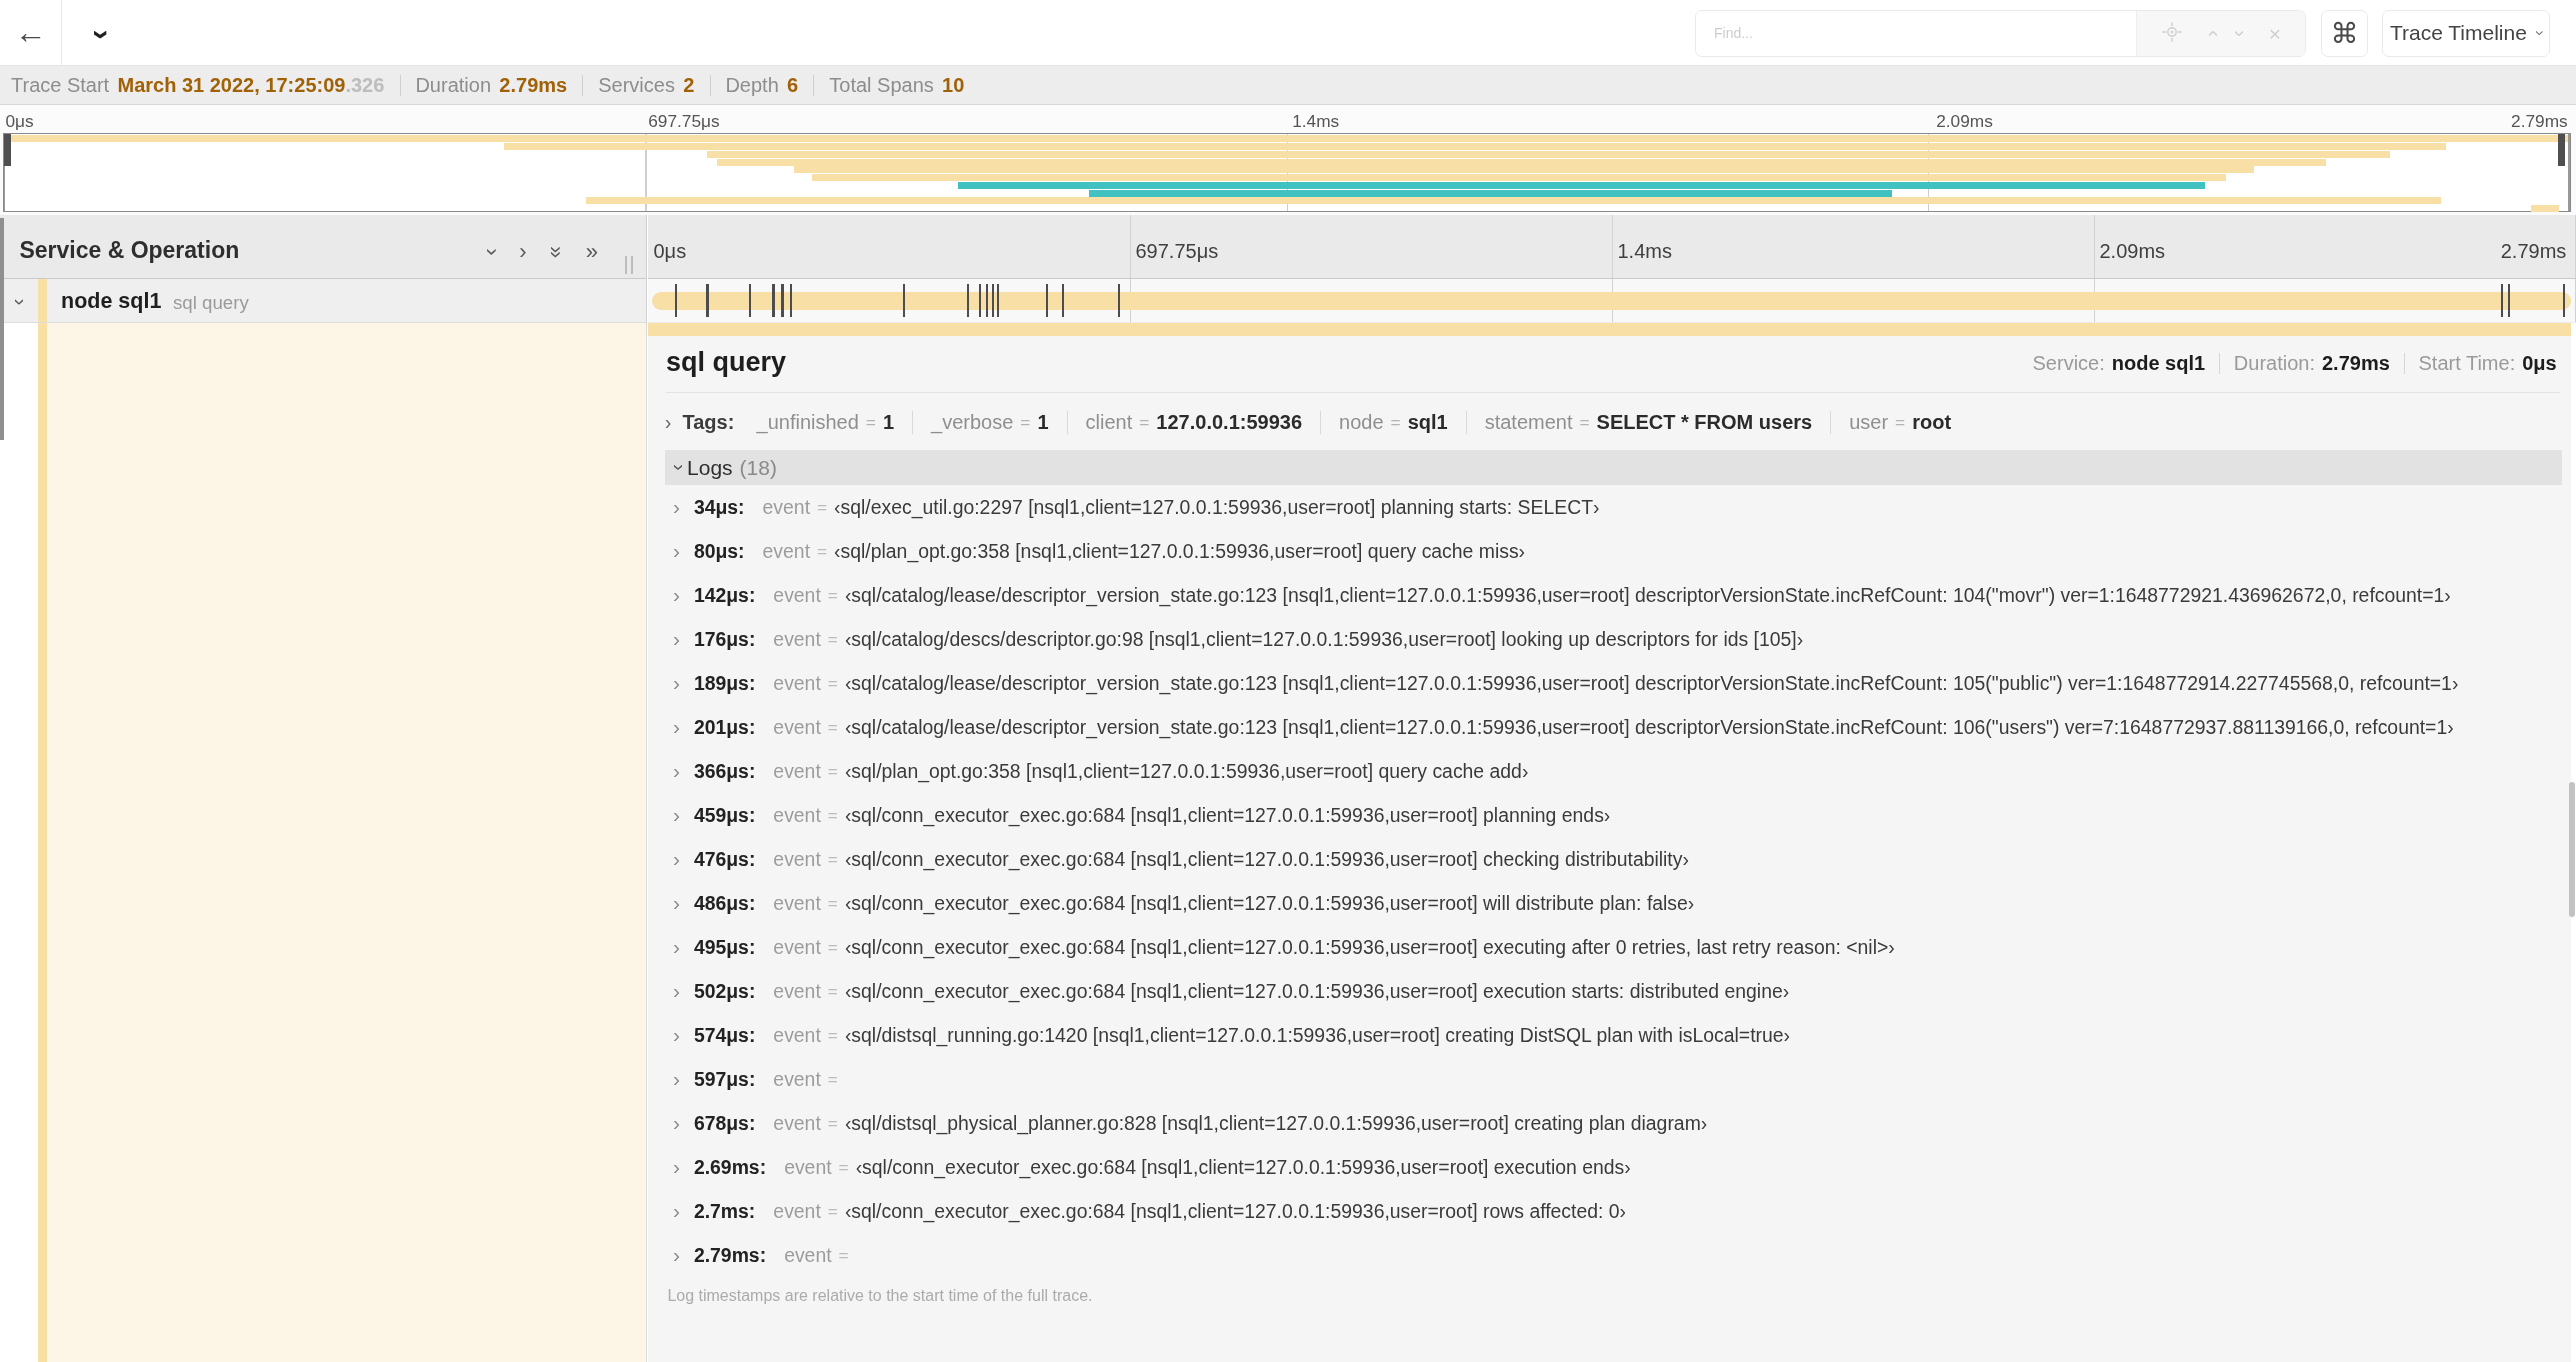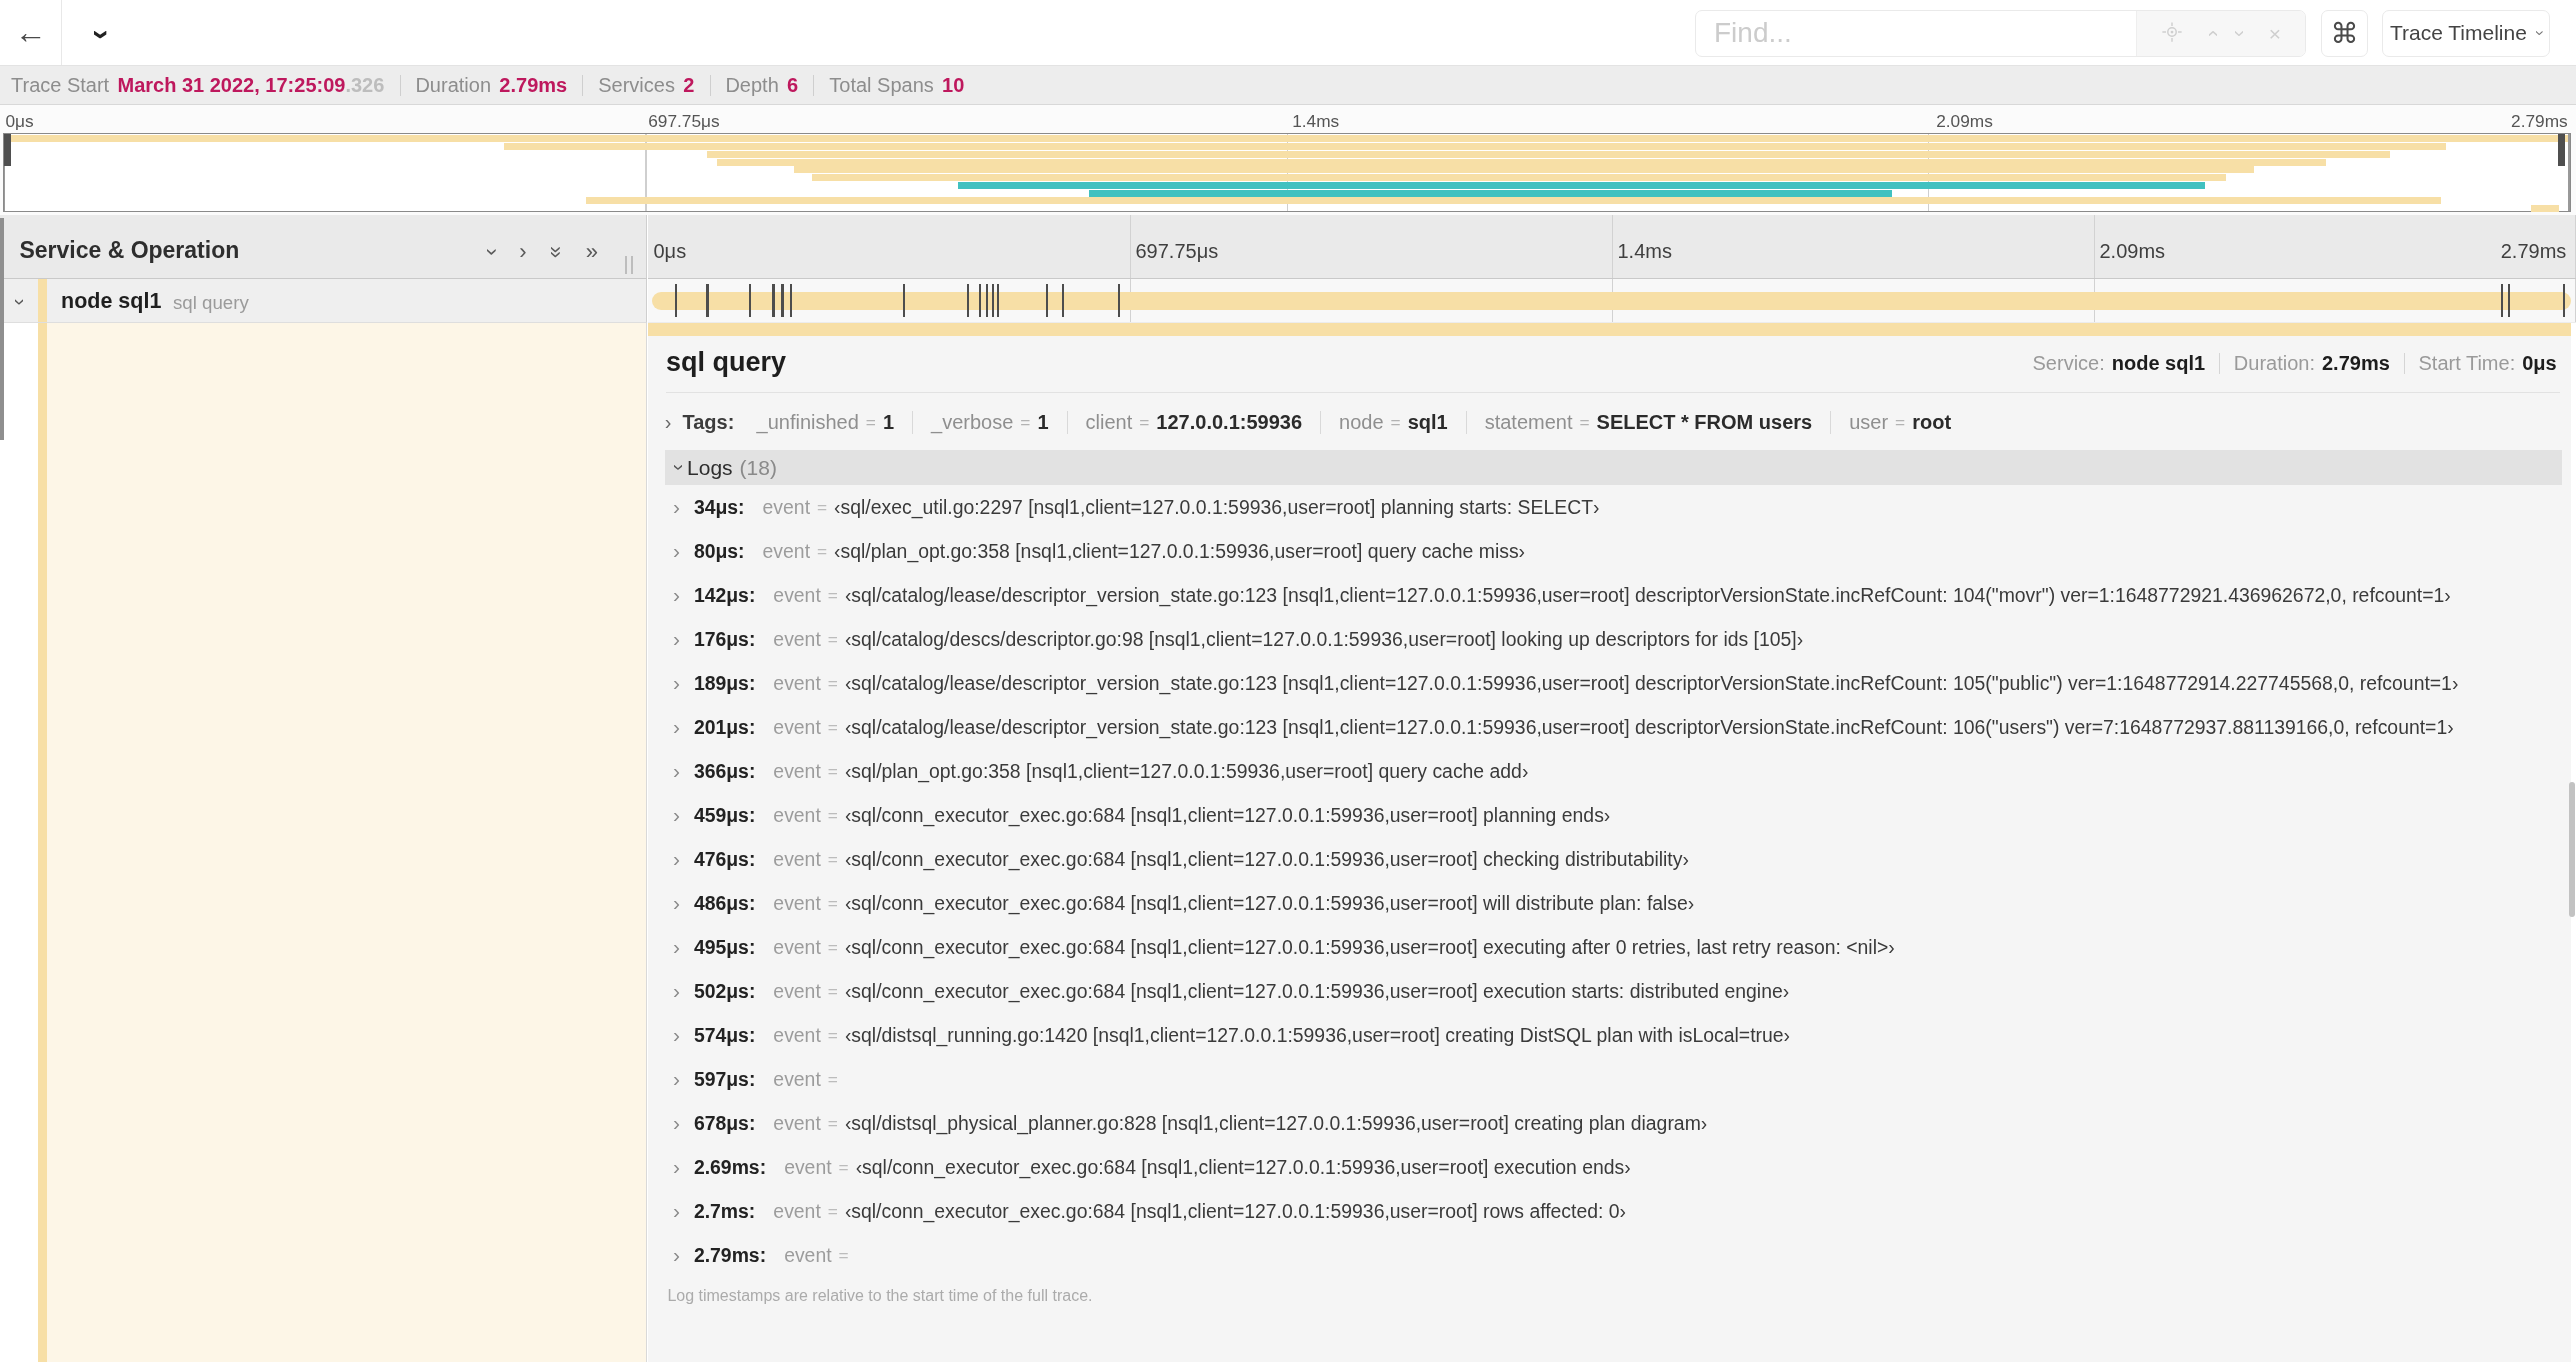--- a/index.html
+++ b/index.html
@@ -6,36 +6,36 @@
   html,body { width:2576px; height:1363px; background:#fff; font-family:"Liberation Sans", sans-serif; }
   .page { position:relative; width:2576px; height:1363px; overflow:hidden; background:#fff; }
 
   
   .topbar { position:absolute; left:0; top:0; width:100%; height:66px; background:#fff; border-bottom:0.7px solid #e3e3e3; }
   .back-btn { position:absolute; left:0; top:0; width:62px; height:65px; background:#fff; border:none; border-right:0.7px solid #e8e8e8; font-size:32px; color:#4a4a4a; cursor:pointer; }
   .title-chev { position:absolute; left:97px; top:16.6px; font-size:30.5px; font-weight:700; color:#222; display:inline-block; transform:rotate(90deg); transform-origin:center; }
   .page-title { position:absolute; left:140px; top:12.5px; font-size:31px; font-weight:700; color:#161616; white-space:nowrap; }
   .trace-id { font-weight:400; color:#c3c3c3; font-size:28px; margin-left:14px; }
   .find-group { position:absolute; left:1695px; top:9.7px; width:611px; height:47px; border:1.4px solid #eaeaea; border-radius:7px; background:#fff; display:flex; overflow:hidden; }
-  .find-input { flex:1; border:none; outline:none; font-size:28px; color:#444; padding:0 18px; background:transparent; font-family:"Liberation Sans", sans-serif; }
+  .find-input { flex:1; border:none; outline:none; font-size:14px; color:#444; padding:0 18px; background:transparent; font-family:"Liberation Sans", sans-serif; }
   .find-input::placeholder { color:#ccc; }
   .find-icons { width:169px; background:#f7f7f7; border-left:1.4px solid #eee; display:flex; align-items:center; justify-content:space-evenly; }
   .find-icons .fi { color:#cfcfcf; font-size:21px; line-height:1; cursor:pointer; }
   .chev { display:inline-block; line-height:1; }
   .chev.down { transform:rotate(90deg); }
   .chev.up { transform:rotate(-90deg); }
   .cmd-btn { position:absolute; left:2321px; top:9.7px; width:47px; height:47px; background:#fff; border:1.4px solid #eaeaea; border-radius:7px; font-size:28px; color:#4a4a4a; cursor:pointer; }
   .view-btn { position:absolute; left:2382px; top:9.7px; width:168px; height:47px; background:#fff; border:1.4px solid #eaeaea; border-radius:7px; font-size:21px; color:#444; cursor:pointer; display:flex; align-items:center; justify-content:center; gap:9.7px; }
   .view-btn .vchev { font-size:16.6px; color:#777; transform:rotate(90deg); }
 
   
   .meta-bar { position:absolute; left:0; top:66px; width:100%; height:39px; background:#ededed; border-bottom:0.7px solid #d8d8d8; display:flex; align-items:center; padding-left:11px; font-size:20px; }
   .meta-item { display:flex; align-items:center; white-space:nowrap; }
   .meta-label { color:#8d8d8d; }
-  .meta-value { color:#be185d; font-weight:700; margin-left:8.3px; }
+  .meta-value { color:#a16207; font-weight:700; margin-left:8.3px; }
   .meta-frac { color:#bdbdbd; font-weight:700; }
   .meta-sep { width:0.7px; height:21px; background:#cfcfcf; margin:0 15.2px; }
 
   
   .minimap { position:absolute; left:0; top:105px; width:100%; height:110px; background:#fbfbfb; }
   .mm-label { position:absolute; top:5.5px; font-size:17.3px; color:#555; }
   .mm-canvas { position:absolute; left:2.8px; right:5.5px; top:28px; bottom:2.8px; background:#fff; border:1.4px solid #8a8a8a; }
   .mm-grid { position:absolute; top:0; bottom:0; width:1.4px; background:#cfcfcf; }
   .mm-bar { position:absolute; height:7px; }
   .scrub-line { position:absolute; top:0; bottom:0; width:1.4px; background:#999; }

